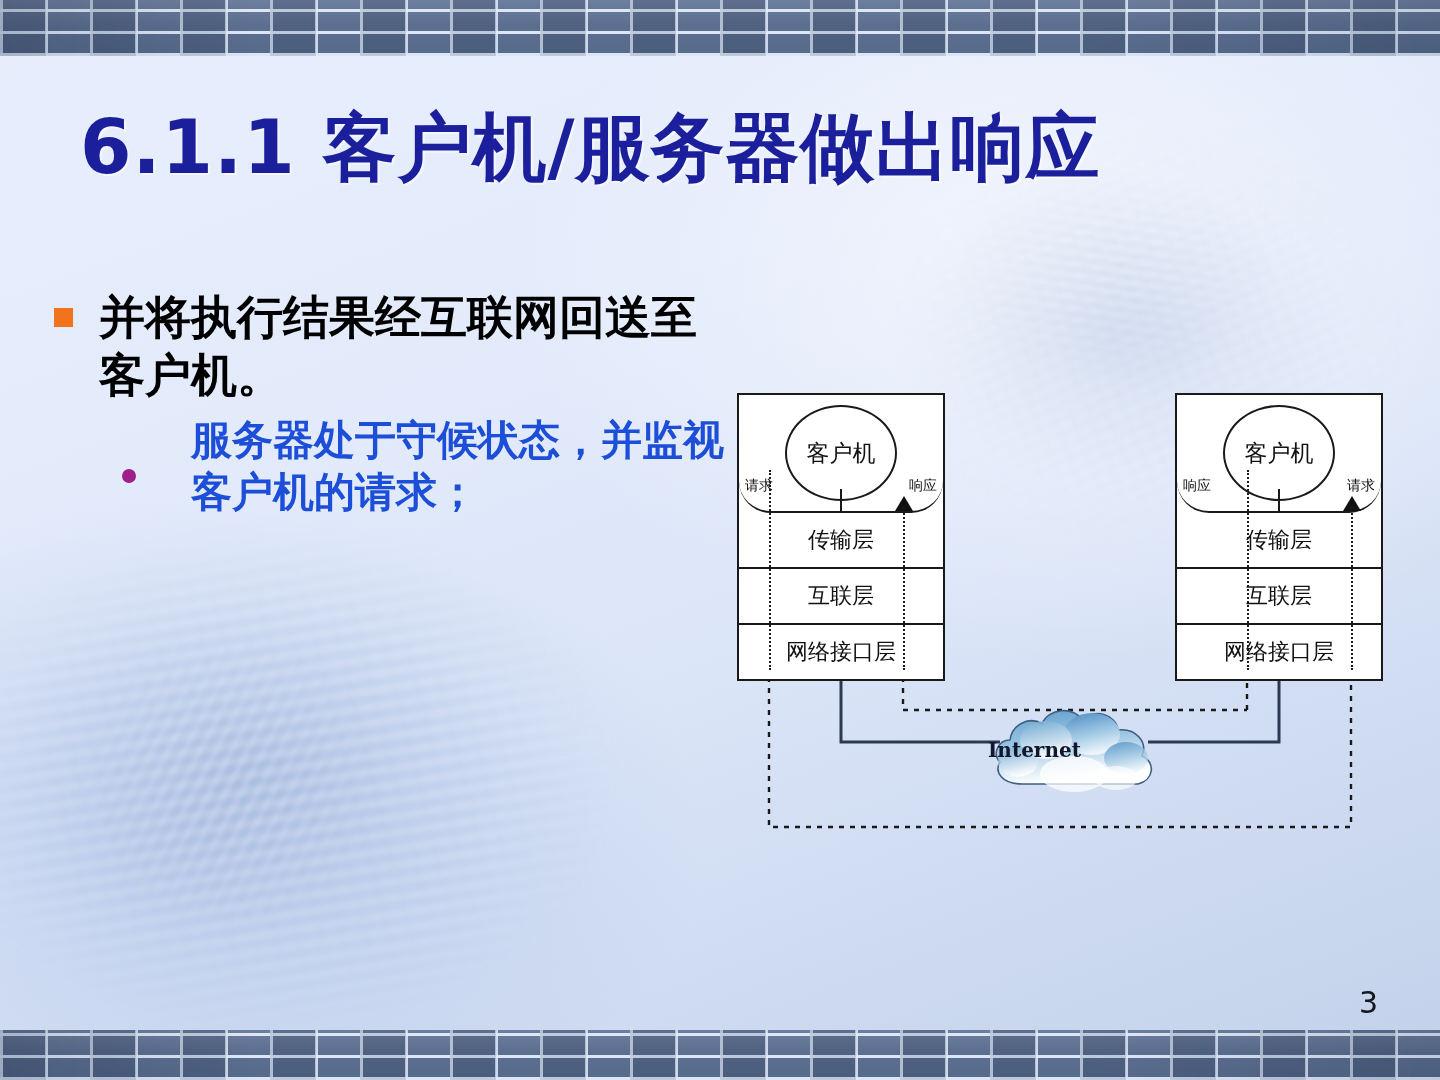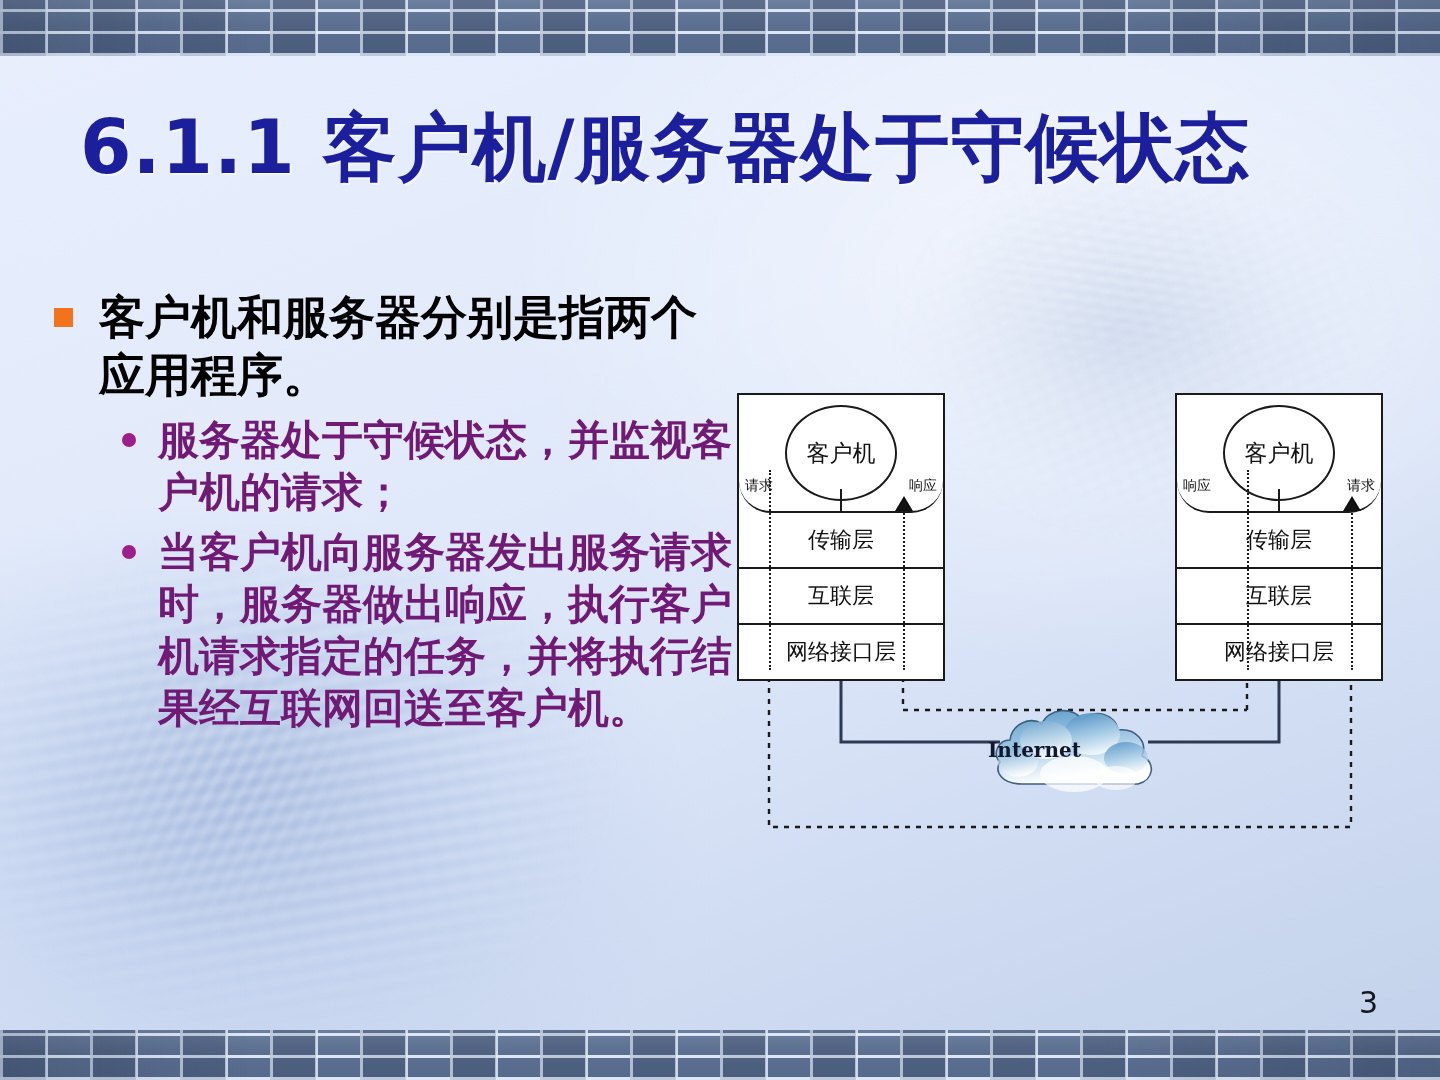--- a/index.html
+++ b/index.html
@@ -150,28 +150,29 @@
   .b1 .marker {
     flex: 0 0 auto;
     width: 19px; height: 19px;
     background: #f2731c;
     margin: 20px 26px 0 0;
   }
   .b1 .txt { flex: 1 1 auto; }
 
   .b2 {
     display: flex;
-    align-items: flex-start;
+    align-items: center;
     margin-top: 10px;
     padding-left: 68px;
-    color: #701a75;
+    color: #1d4ed8;
     font-family: "DejaVu Serif", "Liberation Serif", serif;
     font-weight: bold;
     font-size: 41px;
     line-height: 52px;
+    gap: 33px;
   }
   .b2 .marker {
     flex: 0 0 auto;
     width: 14px; height: 14px;
     border-radius: 50%;
     background: #9d1f8c;
     margin: 19px 22px 0 0;
   }
   .b2 .txt { flex: 1 1 auto; }
   .b2.second { margin-top: 8px; }
@@ -327,38 +328,34 @@
     <div class="brick-shade"></div>
     <div class="brick-blur"></div>
   </div>
   <div class="brick-band bottom">
     <div class="brick-rows"></div>
     <div class="brick-rows offset"></div>
     <div class="brick-shade"></div>
     <div class="brick-blur"></div>
   </div>
 
-  <div id="title">6.1.1  客户机/服务器处于守候状态</div>
+  <div id="title">6.1.1  客户机/服务器做出响应</div>
 
   <div id="bullets">
 
     <div class="b1">
       <span class="marker"></span>
-      <span class="txt">客户机和服务器分别是指两个应用程序。</span>
+      <span class="txt">并将执行结果经互联网回送至客户机。</span>
     </div>
 
     <div class="b2">
       <span class="marker"></span>
       <span class="txt">服务器处于守候状态，并监视客户机的请求；</span>
     </div>
 
-    <div class="b2 second">
-      <span class="marker"></span>
-      <span class="txt">当客户机向服务器发出服务请求时，服务器做出响应，执行客户机请求指定的任务，并将执行结果经互联网回送至客户机。</span>
-    </div>
 
   </div>
 
   <div id="diagram">
 
     <svg class="links" viewBox="0 0 720 470">
 
       <polyline points="141,286 141,362 300,362" fill="none" stroke="#2b3a52" stroke-width="3"></polyline>
 
       <polyline points="448,362 579,362 579,286" fill="none" stroke="#2b3a52" stroke-width="3"></polyline>

